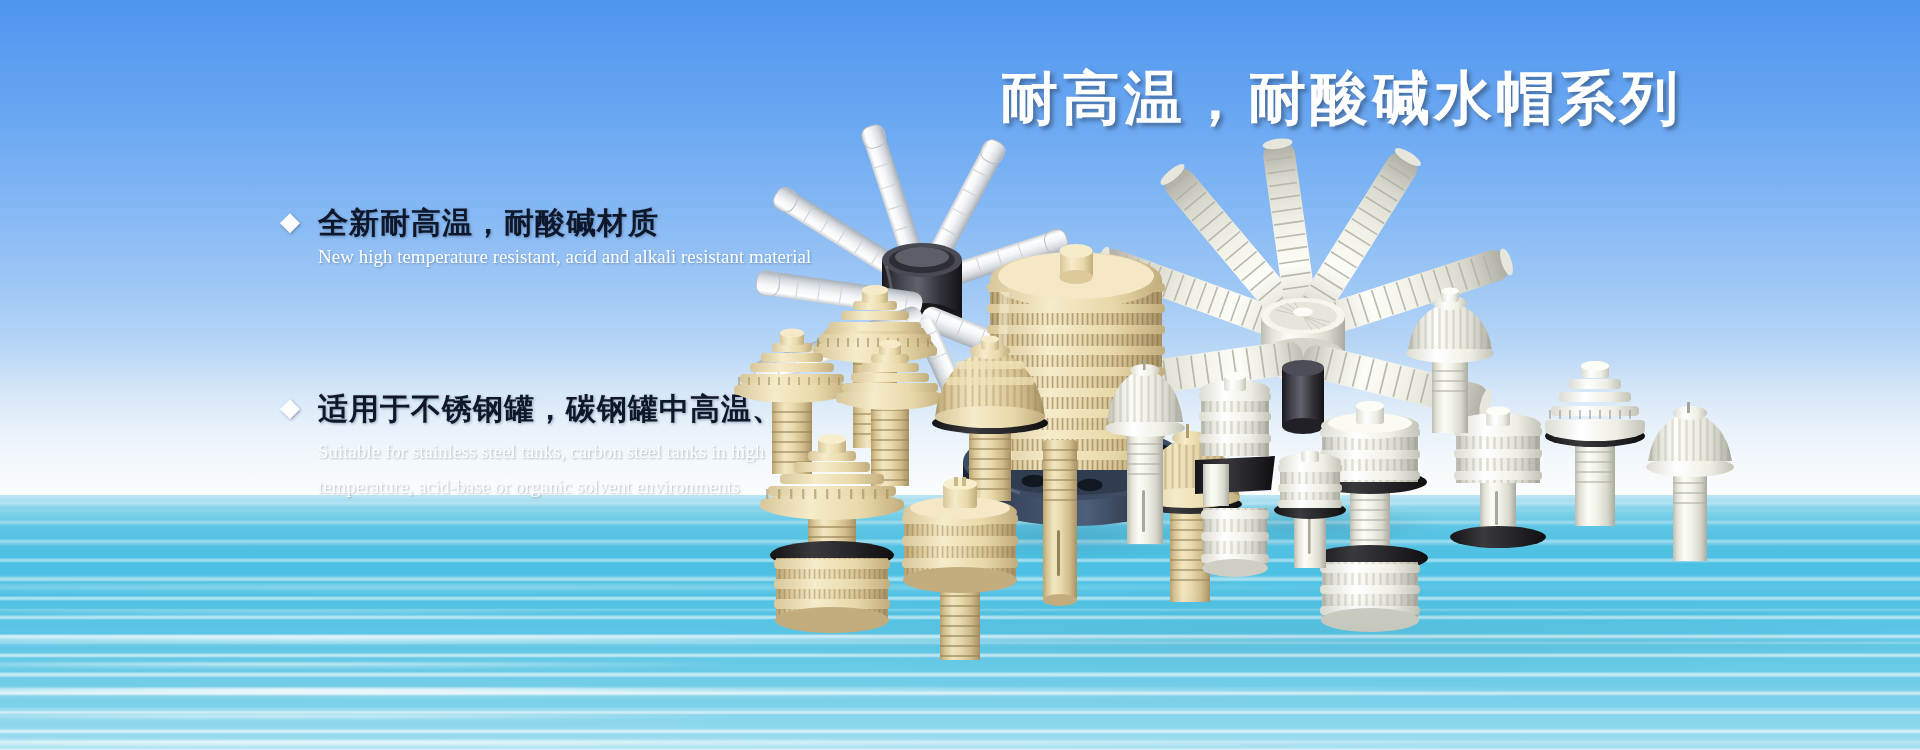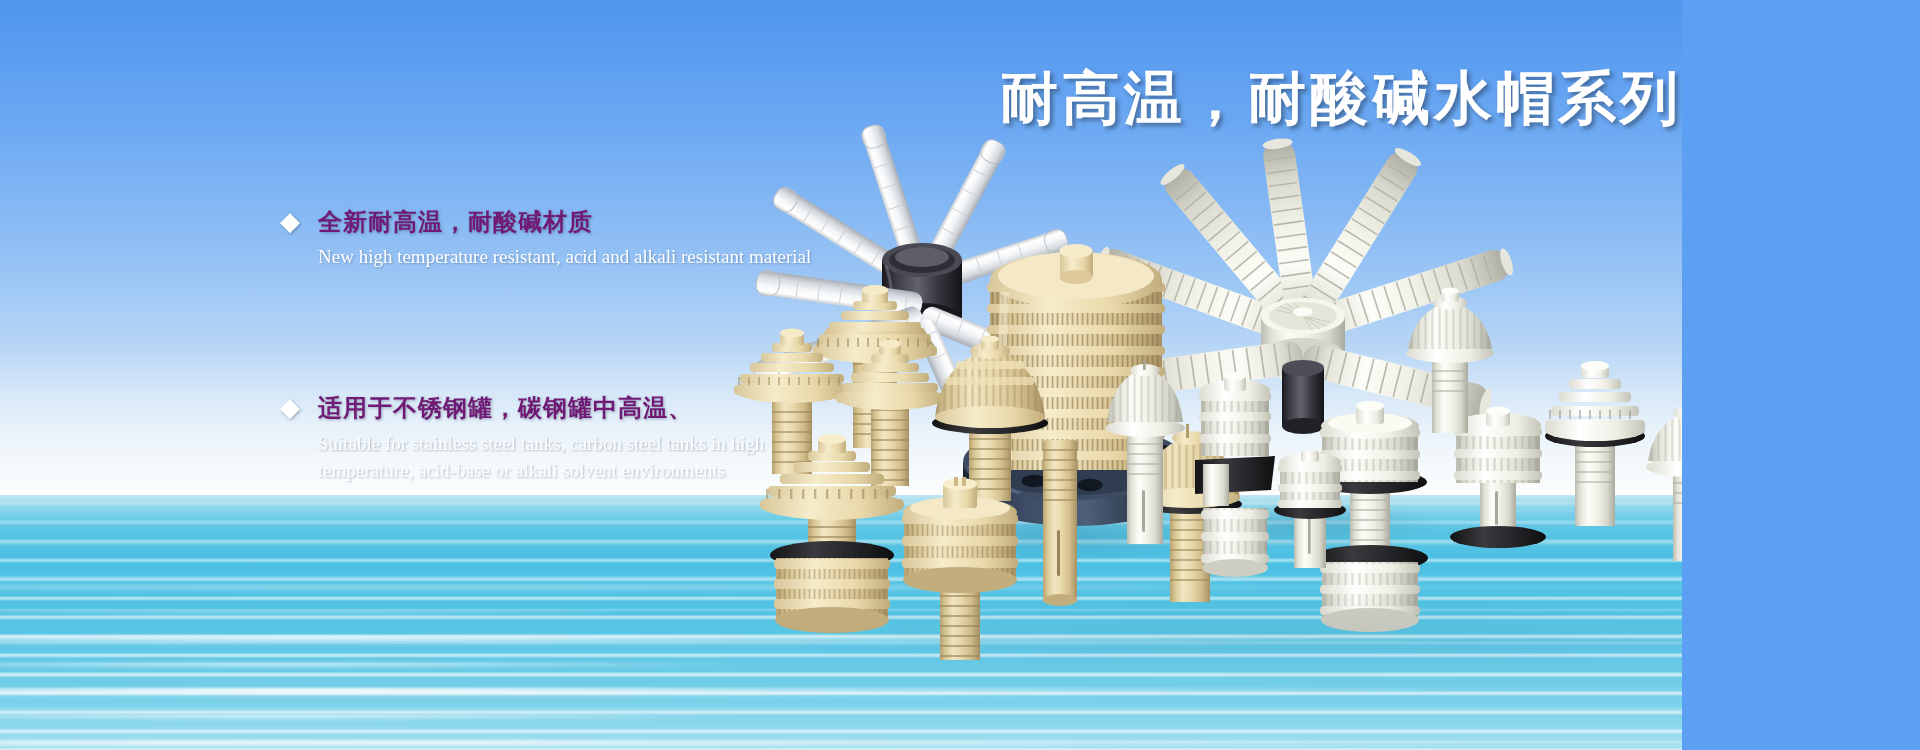--- a/index.html
+++ b/index.html
@@ -5,21 +5,21 @@
 <style>
   * { margin:0; padding:0; box-sizing:border-box; }
   html,body { width:1920px; height:750px; overflow:hidden; }
   body {
     font-family:"Liberation Sans", sans-serif;
     background:#5d9ff2;
   }
 
   #banner {
     position:relative;
-    width:1682px; height:750px;
+    width:1920px; height:750px;
     overflow:hidden;
   }
 
   
   .sky {
     position:absolute; left:0; top:0; width:1920px; height:510px;
     background:linear-gradient(to bottom,
        #4f96ef 0%,
        #5a9df0 10%,
        #6ba8f2 24%,
@@ -123,39 +123,39 @@
   .bullet-row { display:flex; align-items:flex-start; }
   .diamond {
     font-size:26px; line-height:1;
     color:#ffffff;
     margin-right:18px;
     margin-top:6px;
     text-shadow:1px 1px 3px rgba(40,60,90,.45);
     flex:0 0 auto;
   }
   .cn {
-    font-family:Liberation Serif, serif;
-    font-size:24px;
+    font-family:Liberation Sans, sans-serif;
+    font-size:30px;
     font-weight:600;
     line-height:41px;
-    color:#701a75;
+    color:#0f172a;
     letter-spacing:1px;
     text-shadow:1px 1px 3px rgba(40,60,90,.40);
     white-space:nowrap;
   }
   .en {
     font-family:"Liberation Serif", serif;
     font-size:19px;
     line-height:25px;
     color:#ffffff;
     white-space:nowrap;
     text-shadow:1px 1px 2px rgba(40,60,90,.35);
   }
   #bullet-1 .en { margin-left:-6px; margin-top:1px;text-align:right; }
-  #bullet-2 .en { margin-left:-6px; margin-top:2px; }
+  #bullet-2 .en { margin-left:-6px; margin-top:10px; }
   .indent { padding-left:44px; }
 
   
   #products {
     position:absolute;
     left:690px; top:120px;
     width:1230px; height:560px;
   }
 </style>
 </head>
@@ -182,21 +182,21 @@
     </div>
   </div>
 
   <div class="bullet-block" id="bullet-2">
     <div class="bullet-row">
       <span class="diamond">◆</span>
       <span class="cn">适用于不锈钢罐，碳钢罐中高温、</span>
     </div>
     <div class="indent">
       <div class="en">Suitable for stainless steel tanks, carbon steel tanks in high</div>
-      <div class="en">temperature, acid-base or alkali solvent environments</div>
+      <div class="en">temperature, acid-base or organic solvent environments</div>
     </div>
   </div>
 
   <svg id="products" viewBox="0 0 1230 560">
     <defs>
 
       <linearGradient id="beigeH" x1="0" y1="0" x2="1" y2="0">
         <stop offset="0" stop-color="#b9a372"></stop>
         <stop offset="0.12" stop-color="#d8c593"></stop>
         <stop offset="0.32" stop-color="#f2e7c2"></stop>

